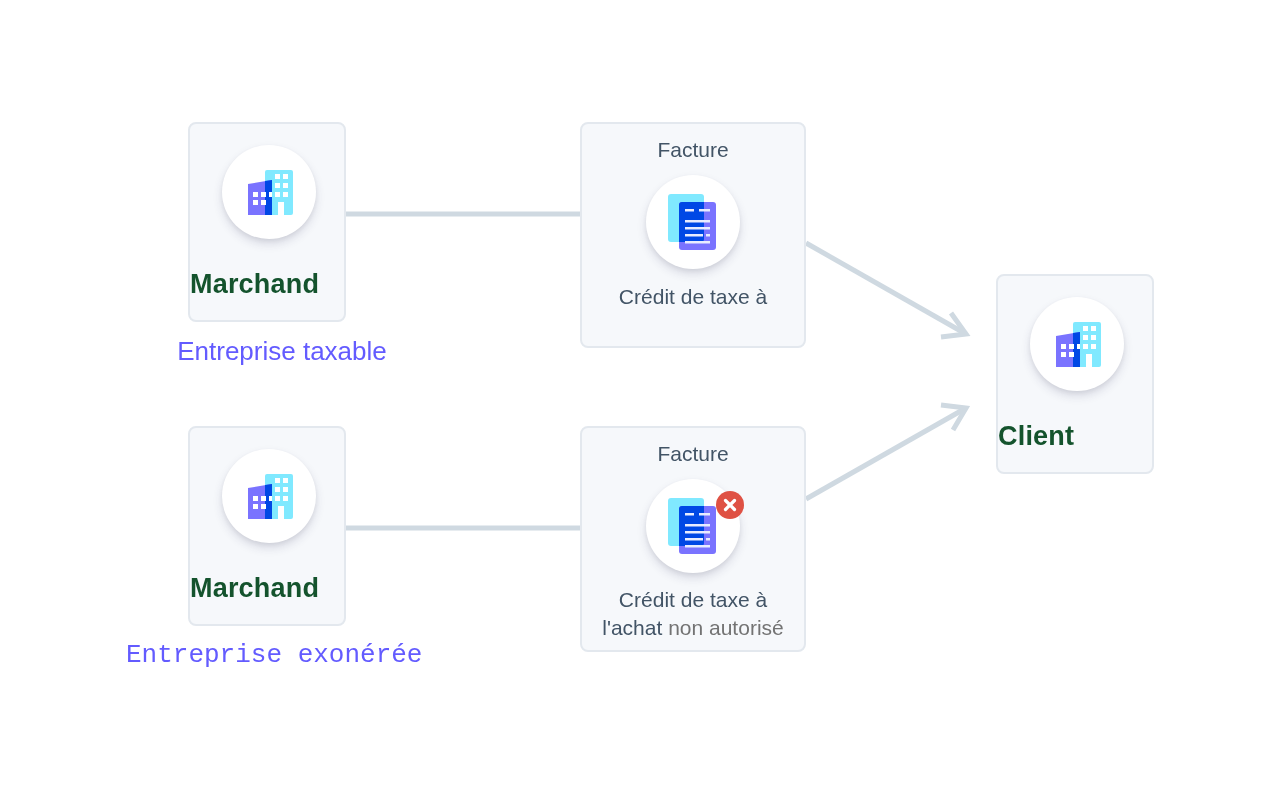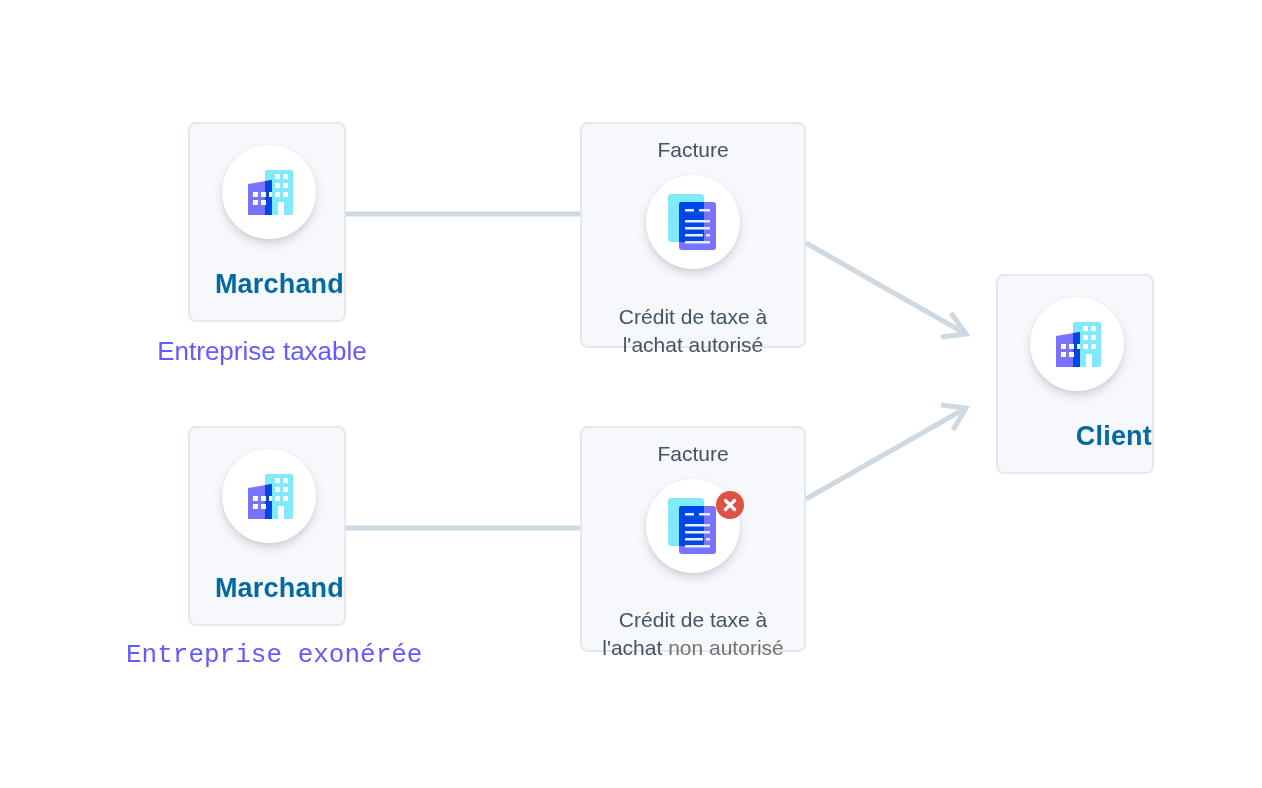--- a/index.html
+++ b/index.html
@@ -10,28 +10,28 @@
     .card {
       position: absolute; background: #f6f8fb; border: 2px solid #e3e8ee; border-radius: 8px;
       box-sizing: border-box;
     }
     .circle {
       position: absolute; width: 94px; height: 94px; border-radius: 50%; background: #ffffff;
       box-shadow: 0 5px 10px rgba(50, 50, 93, 0.15), 0 2px 4px rgba(0,0,0,0.06);
     }
     .circle svg { position: absolute; left: 0; top: 0; }
     .entity-label {
-      position: absolute; left: 0; right: 0; text-align: right; color: #0369a1;
+      position: absolute; left: 0; right: 0; text-align: left; color: #14532d;
       font-size: 27px; font-weight: 600; letter-spacing: 0.2px;
     }
     .card-title {
       position: absolute; left: 0; right: 0; text-align: center; color: #425466; font-size: 21px;
     }
     .card-desc {
-      position: absolute; left: 0; right: 0; text-align: center; color: #425466; font-size: 21px; line-height: 28px; margin-top: 20px;
+      position: absolute; left: 0; right: 0; text-align: center; color: #425466; font-size: 21px; line-height: 28px;
     }
     .deny { color: #737373; }
     .category {
       position: absolute; color: #635bff; font-size: 26px; white-space: nowrap; text-align: center;
     }
     .x-badge {
       position: absolute; width: 28px; height: 28px; border-radius: 50%; background: #df5144;
     }
     svg.lines { position: absolute; left: 0; top: 0; }
   </style>
@@ -66,21 +66,21 @@
         <rect x="31" y="47" width="5" height="5"></rect>
           <rect x="39" y="47" width="5" height="5"></rect>
         <rect x="31" y="55" width="5" height="5"></rect>
           <rect x="39" y="55" width="5" height="5"></rect>
         <rect x="47" y="47" width="3" height="5"></rect>
       </g>
     </svg>
   </div>
   <div class="entity-label" style="top:145px;">Marchand</div>
 </div>
-<div class="category" style="left:132px; width:260px; top:336px;">Entreprise taxable</div>
+<div class="category" style="left:152px; width:260px; top:336px;">Entreprise taxable</div>
 
 <div class="card" style="left:188px; top:426px; width:158px; height:200px;">
   <div class="circle" style="left:32px; top:21px;">
     <svg width="94" height="94" viewBox="0 0 94 94">
       <rect x="43" y="25" width="28" height="45" rx="2" fill="#80e9ff"></rect>
       <path d="M26 39 L50 35 L50 70 L26 70 Z" fill="#7a73ff"></path>
       <path d="M43 36 L50 35 L50 70 L43 70 Z" fill="#0048e5"></path>
       <g fill="#ffffff">
         <rect x="53" y="29" width="5" height="5"></rect>
           <rect x="61" y="29" width="5" height="5"></rect>
@@ -114,21 +114,20 @@
         <rect x="39" y="45" width="25" height="2.5"></rect>
         <rect x="39" y="52" width="25" height="2.5"></rect>
         <rect x="39" y="59" width="18" height="2.5"></rect>
           <rect x="60" y="59" width="4" height="2.5"></rect>
         <rect x="39" y="66" width="25" height="2.5"></rect>
       </g>
     </svg>
   </div>
   <div class="card-desc" style="top:159px;">
     <div>Crédit de taxe à</div>
-    <div>l'achat autorisé</div>
   </div>
 </div>
 
 <div class="card" style="left:580px; top:426px; width:226px; height:226px;">
   <div class="card-title" style="top:14px;">Facture</div>
   <div class="circle" style="left:64px; top:51px;">
     <svg width="94" height="94" viewBox="0 0 94 94">
       <rect x="22" y="19" width="36" height="48" rx="3" fill="#80e9ff"></rect>
       <rect x="33" y="27" width="37" height="48" rx="3" fill="#7a73ff"></rect>
       <path d="M36 27 L58 27 L58 64 Q58 67 55 67 L33 67 L33 30 Q33 27 36 27 Z" fill="#0048e5"></path>

